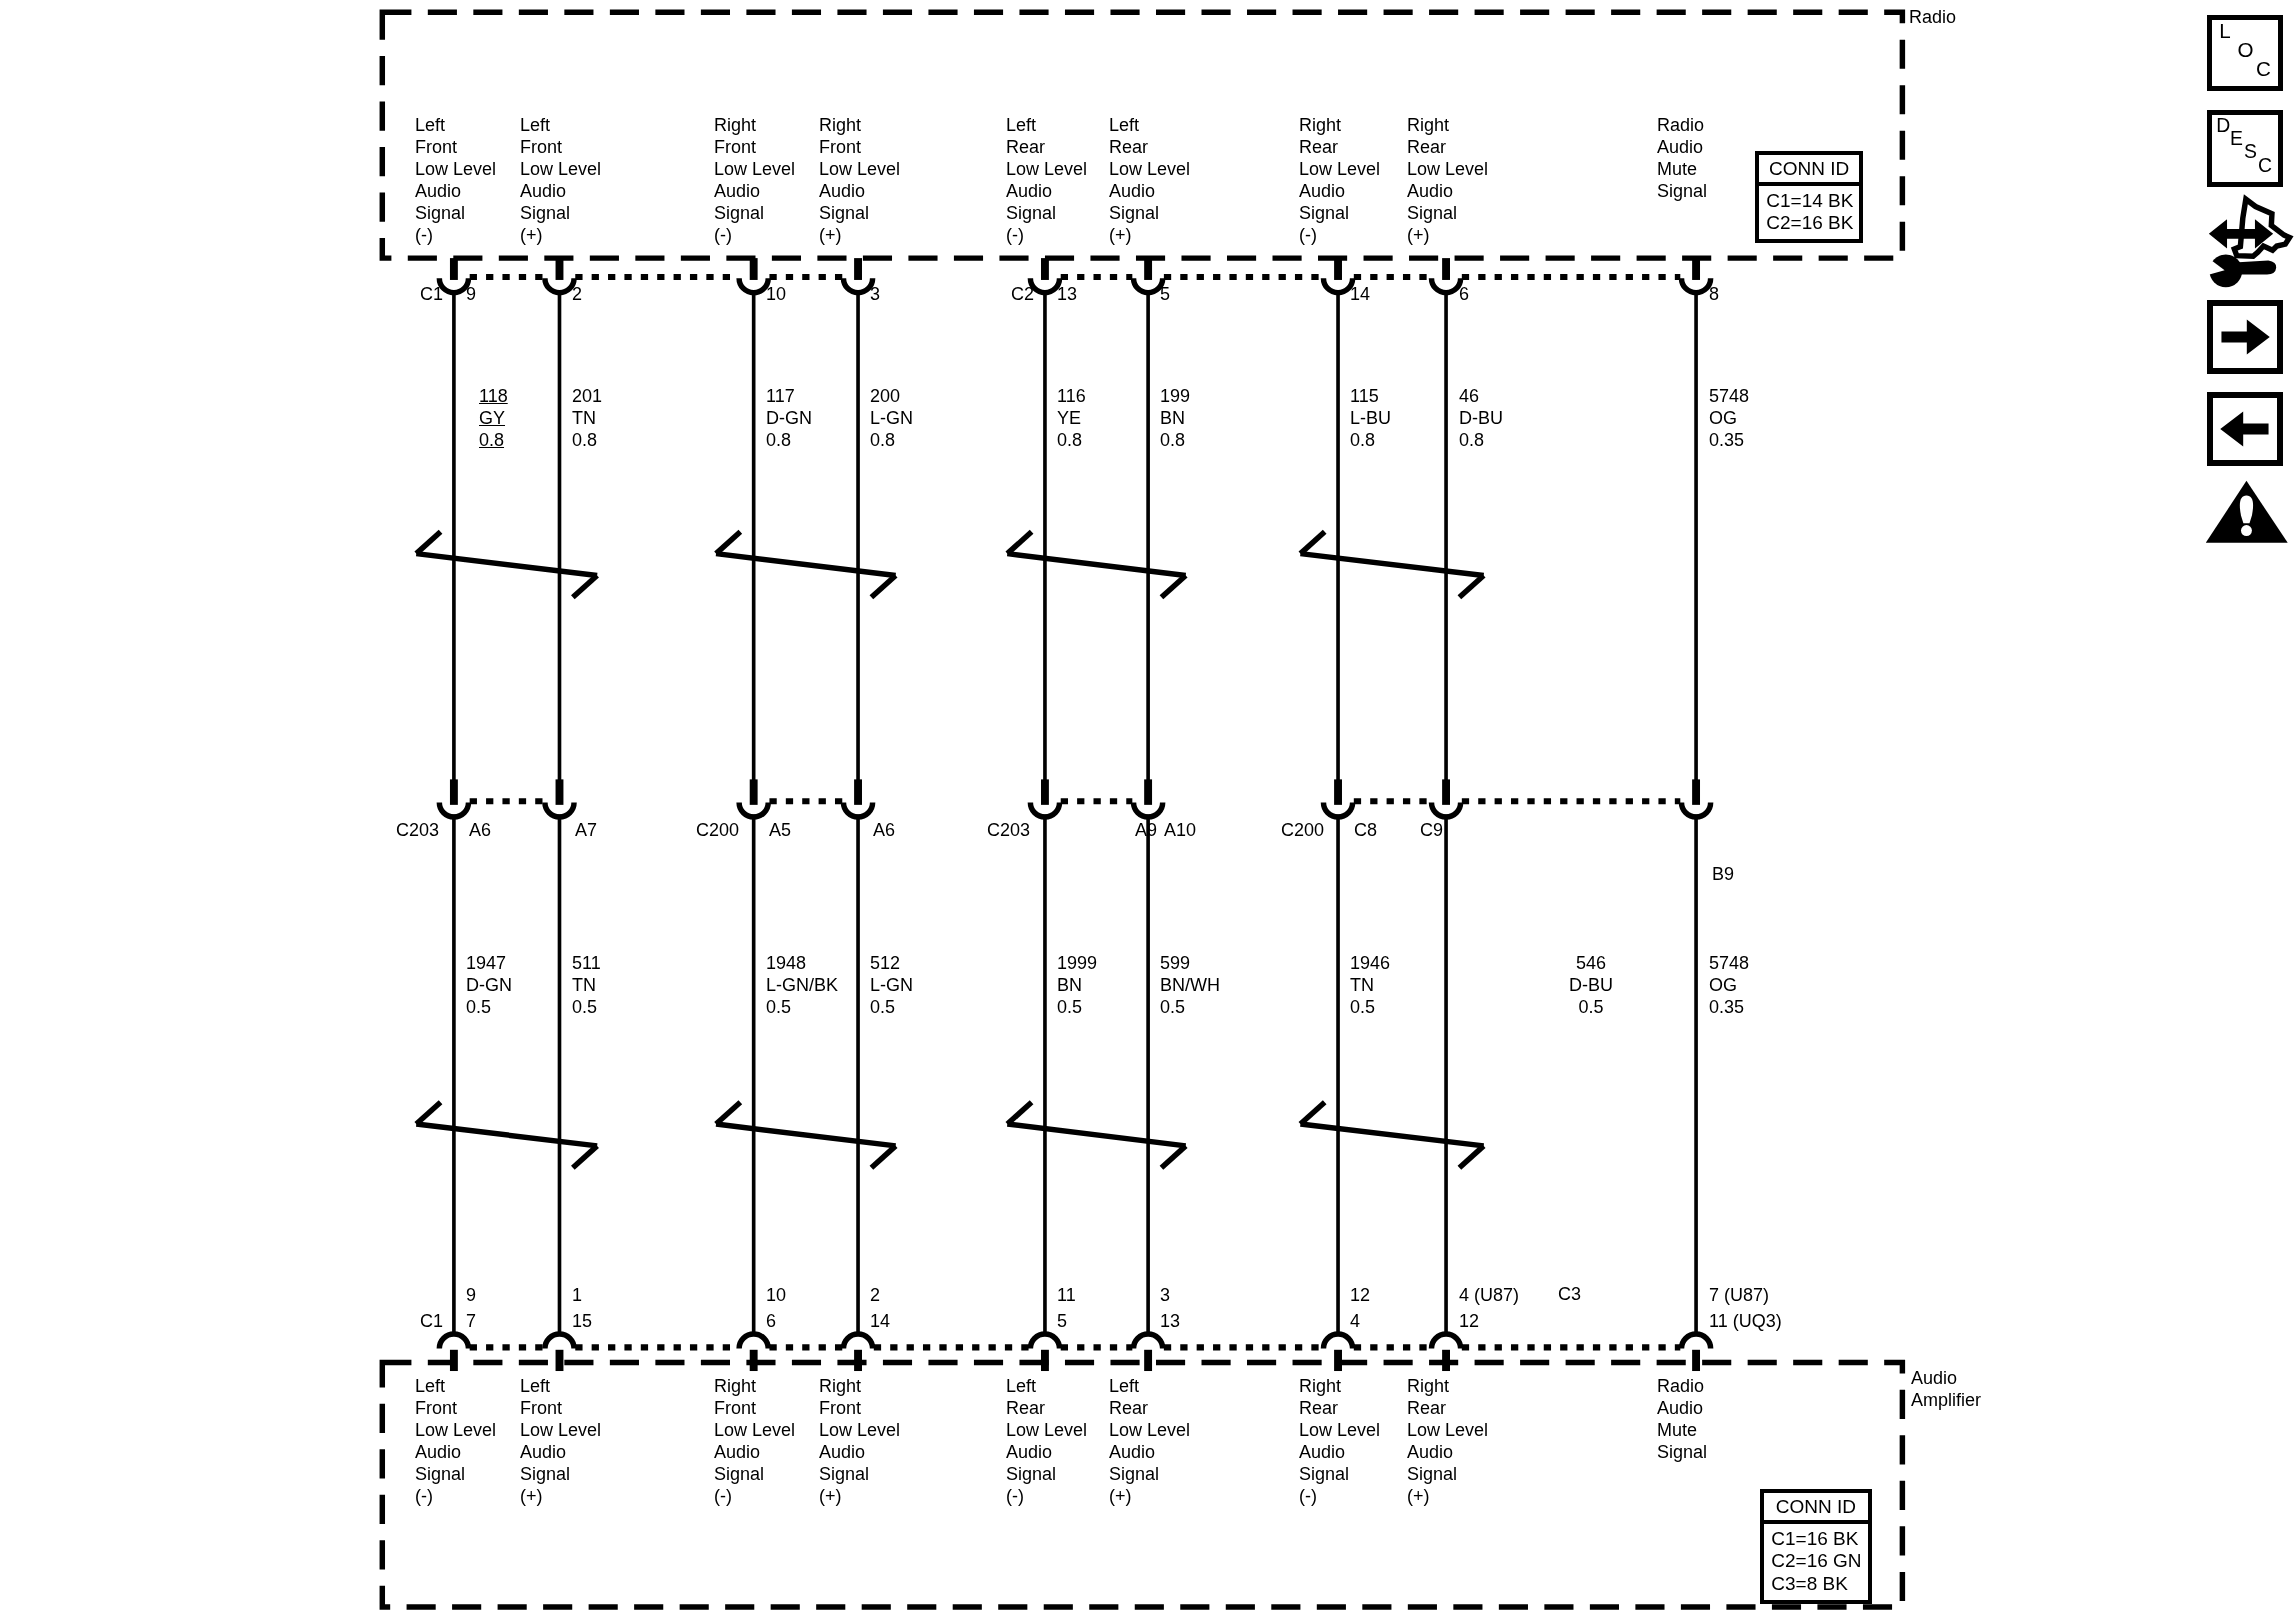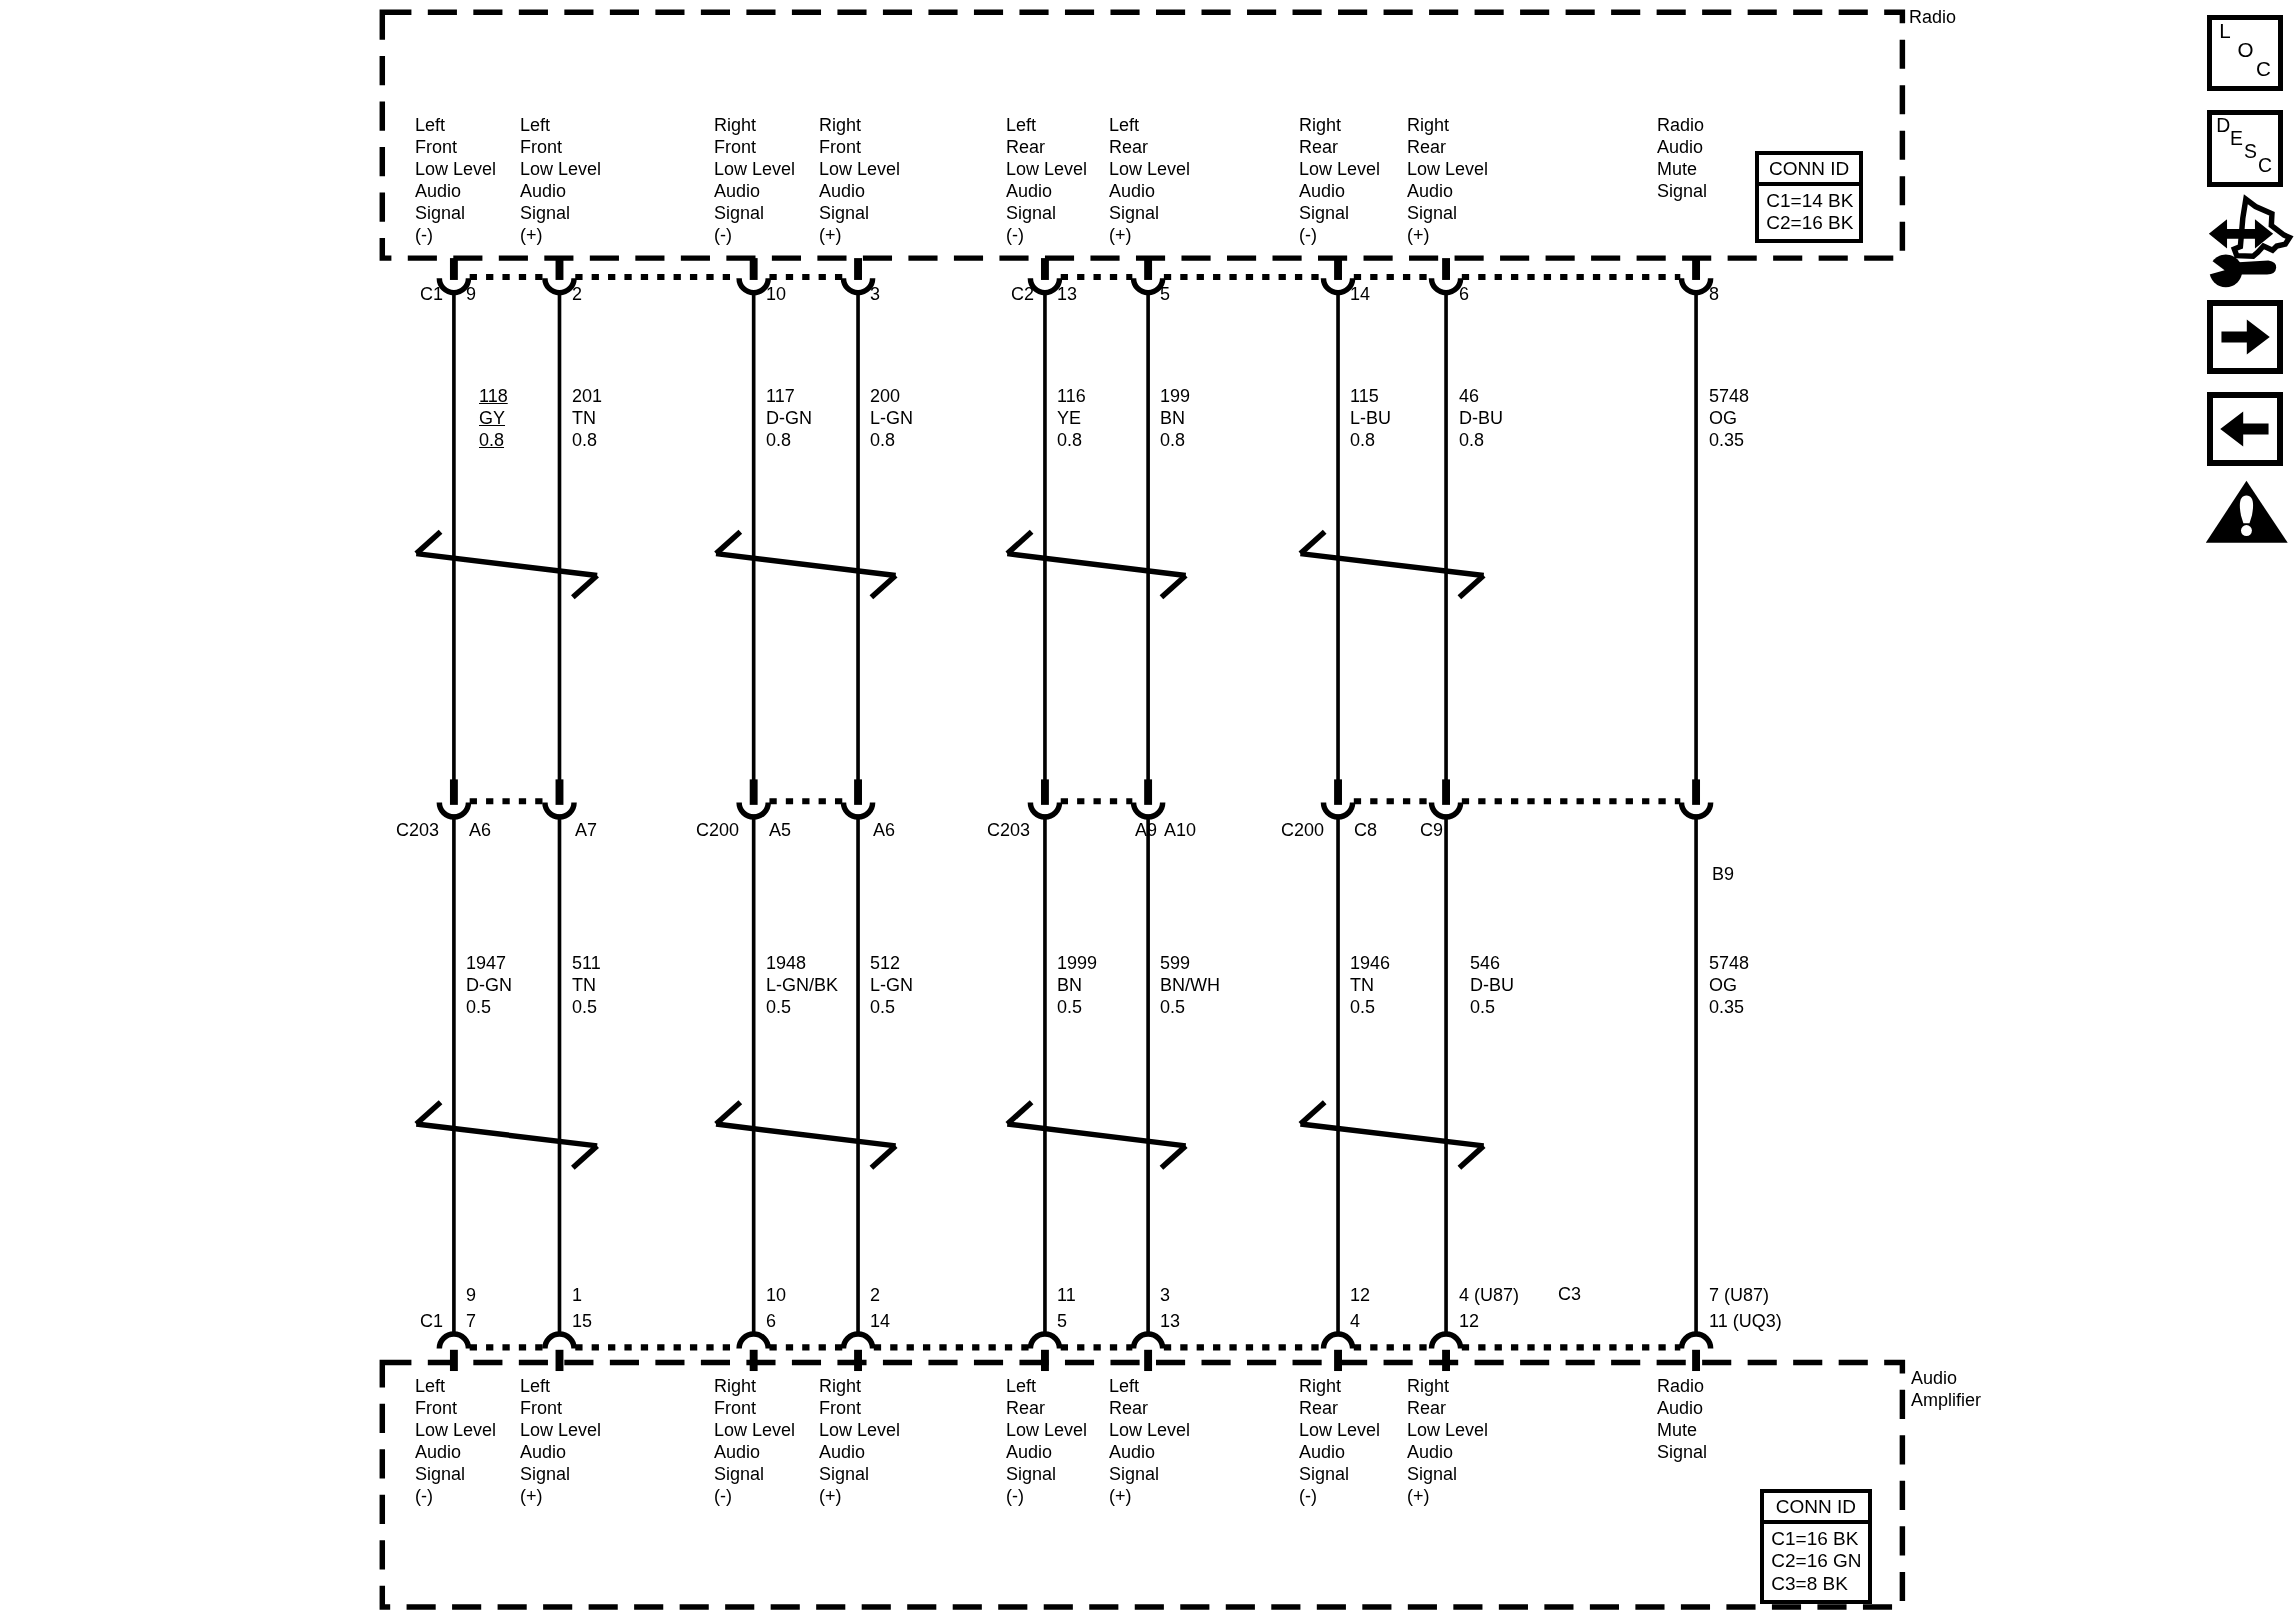--- a/index.html
+++ b/index.html
@@ -389,21 +389,21 @@
 Audio
 Signal
 (+)</span>
 
   <span class="lbl" style="left: 1459px; top: 283px; width: 79px;">6</span>
   <span class="lbl" style="left: 1459px; top: 385px; width: 134px;">46
 D-BU
 0.8</span>
 
   <span class="lbl" style="left: 1420px; top: 819px; width: 97px;">C9</span>
-  <span class="lbl" style="left: 1470px; top: 952px; width: 140px;">546
+  <span class="lbl" style="left: 1521px; top: 952px; width: 140px; text-align: center;">546
 D-BU
 0.5</span>
   <span class="lbl amp-pins" style="left: 1459px; top: 1283px; width: 146px;">4 (U87)
 12</span>
 
   <span class="lbl" style="left: 1407px; top: 1375px; width: 115px;">Right
 Rear
 Low Level
 Audio
 Signal

